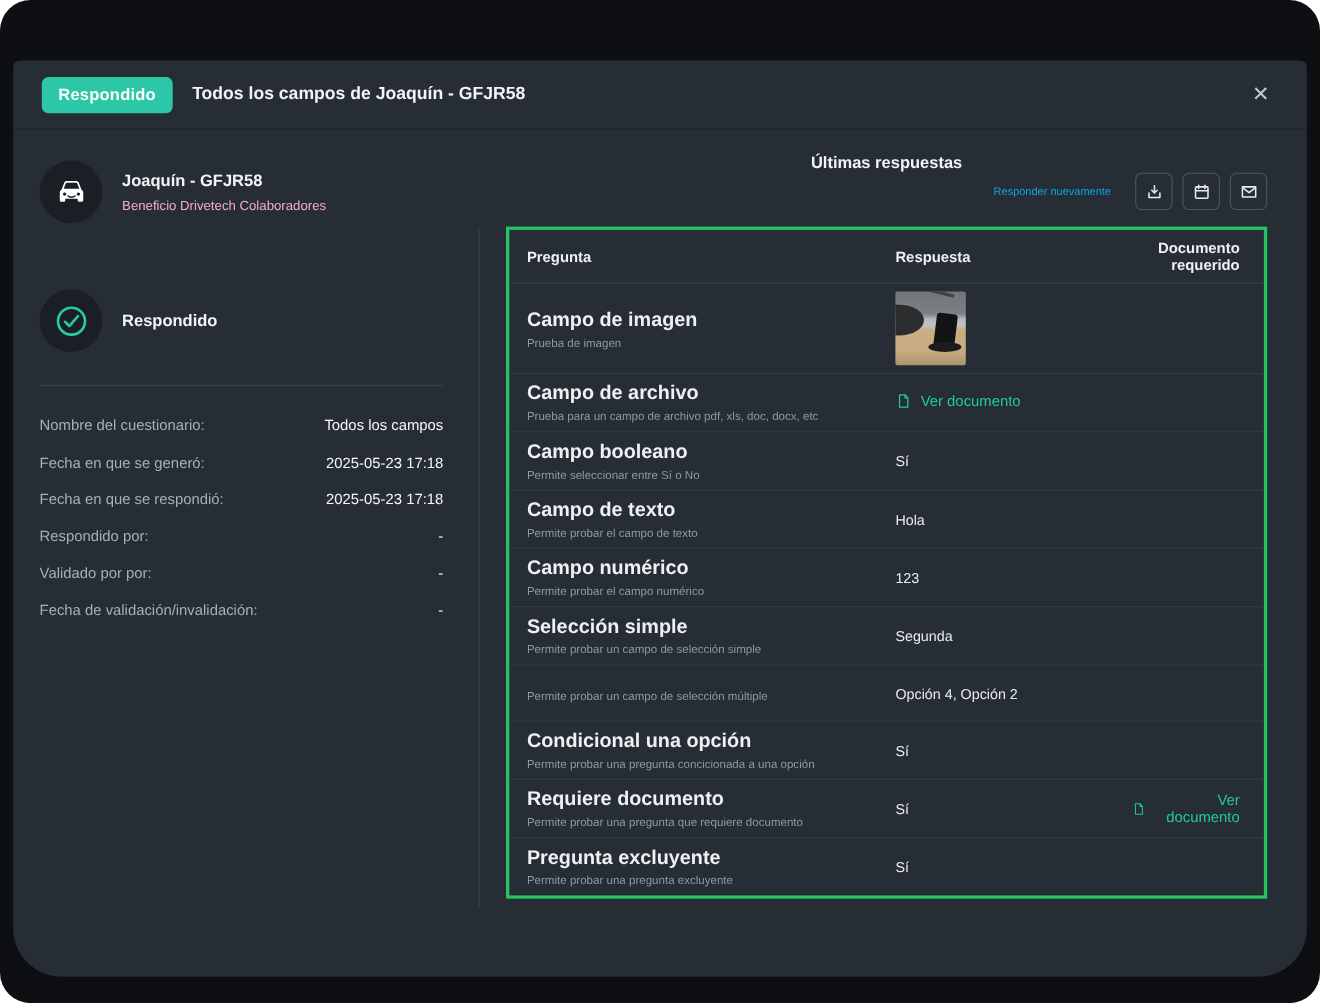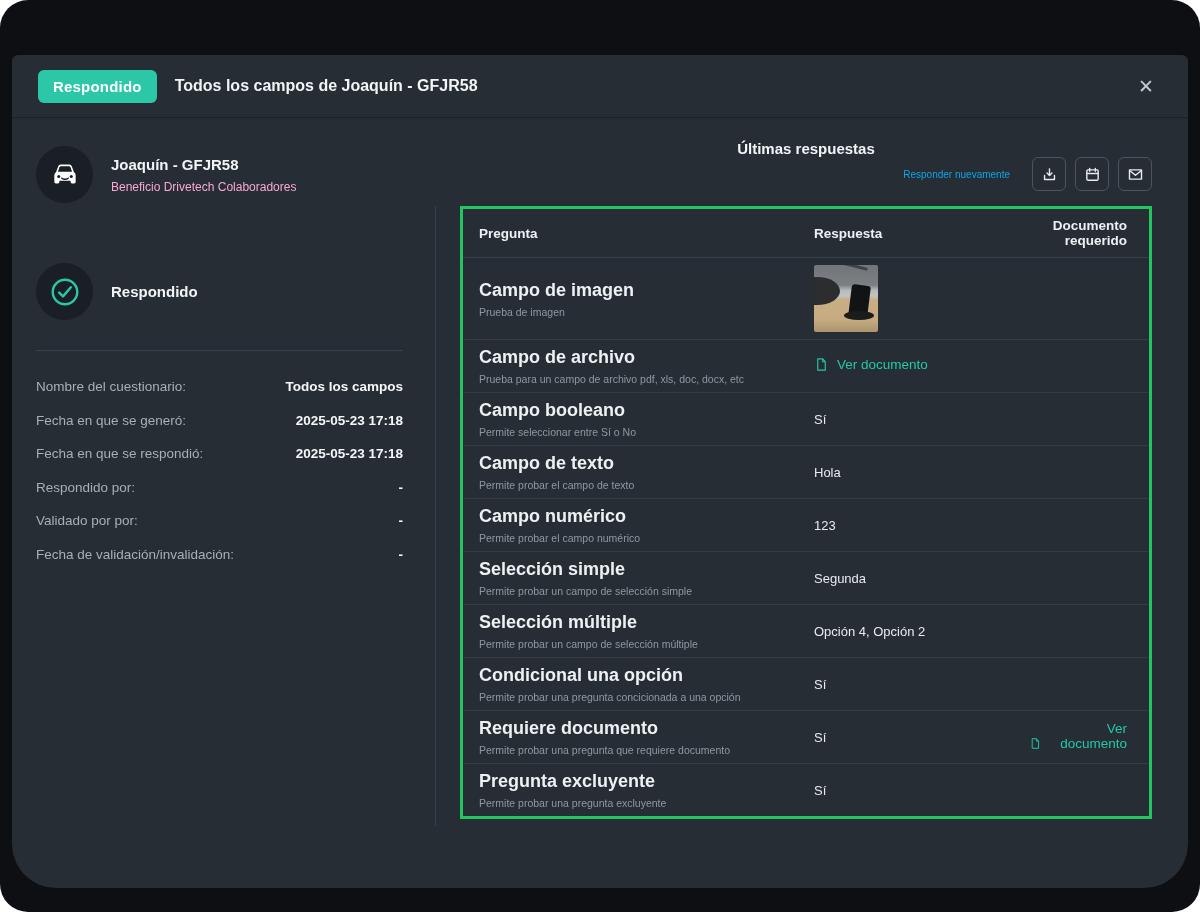--- a/index.html
+++ b/index.html
@@ -49,21 +49,21 @@
   }
   .entity-name { font-size:15px; font-weight:bold; color:#f2f4f6; }
   .entity-sub { font-size:12px; color:#f9a8d4; margin-top:7px; }
   .left-divider { border:none; height:1px; background:#3a414a; margin-top:30px; }
   .details { margin-top:26px; }
   .detail-row {
     display:flex; justify-content:space-between; align-items:baseline;
     margin-bottom:13.5px; font-size:13.5px; line-height:20px;
   }
   .detail-label { color:#a7afb7; }
-  .detail-value { color:#f5f7f8; font-weight:bold; text-align:right;margin-left:19px; }
+  .detail-value { color:#f5f7f8; font-weight:normal; text-align:right;margin-left:19px; }
 
   
   .responses-header { display:flex; align-items:center; margin-bottom:15px;flex-direction:column; }
   .responses-title { font-size:15px; font-weight:bold; color:#f2f4f6; }
   .responses-actions { margin-left:auto; display:flex; align-items:center; gap:9px; }
   .respond-link {
     color:#0ea5e9; font-size:10px; margin-right:13px; cursor:pointer;
     text-decoration:none;
   }
   .icon-btn {
@@ -82,21 +82,21 @@
     border-bottom:1px solid #39414a;
   }
   .th { font-size:13.5px; font-weight:bold; color:#eef1f3; padding:9px 16px; }
   .th.right, .td.right { text-align:right; padding-right:22px; justify-content:flex-end; }
   .t-row { border-bottom:1px solid #343b43; min-height:51px; }
   .t-row:last-child { border-bottom:none; }
   .td { padding:7px 16px; font-size:13px; color:#e8ebee; }
   .q-title { font-size:18px; font-weight:bold; color:#eef1f3; }
   .q-desc { font-size:10.5px; color:#8f98a1; margin-top:5px; }
   .doc-link {
-    display:inline-flex; align-items:flex-end; gap:8px; color:#22c8a8;
+    display:inline-flex; align-items:center; gap:8px; color:#22c8a8;
     font-size:13.5px; cursor:pointer; text-decoration:none;
   }
   .td.right .doc-link { justify-content:flex-end; }
 
   
   .thumb {
     position:relative; width:64px; height:67px; overflow:hidden; border-radius:2px;
     background:linear-gradient(to bottom,
       #72767a 0%, #7c8084 30%, #b7bbbc 38%, #c0c3c2 46%,
       #c9ae85 52%, #c7ab80 82%, #a9946e 100%);
@@ -297,21 +297,20 @@
     <div class="td">
       <div class="q-title">Selección simple</div>
       <div class="q-desc">Permite probar un campo de selección simple</div>
     </div>
     <div class="td">Segunda</div>
     <div class="td right"></div>
   </div>
 
   <div class="t-row">
     <div class="td">
-      <div class="q-title">Selección múltiple</div>
       <div class="q-desc">Permite probar un campo de selección múltiple</div>
     </div>
     <div class="td">Opción 4, Opción 2</div>
     <div class="td right"></div>
   </div>
 
   <div class="t-row">
     <div class="td">
       <div class="q-title">Condicional una opción</div>
       <div class="q-desc">Permite probar una pregunta concicionada a una opción</div>

